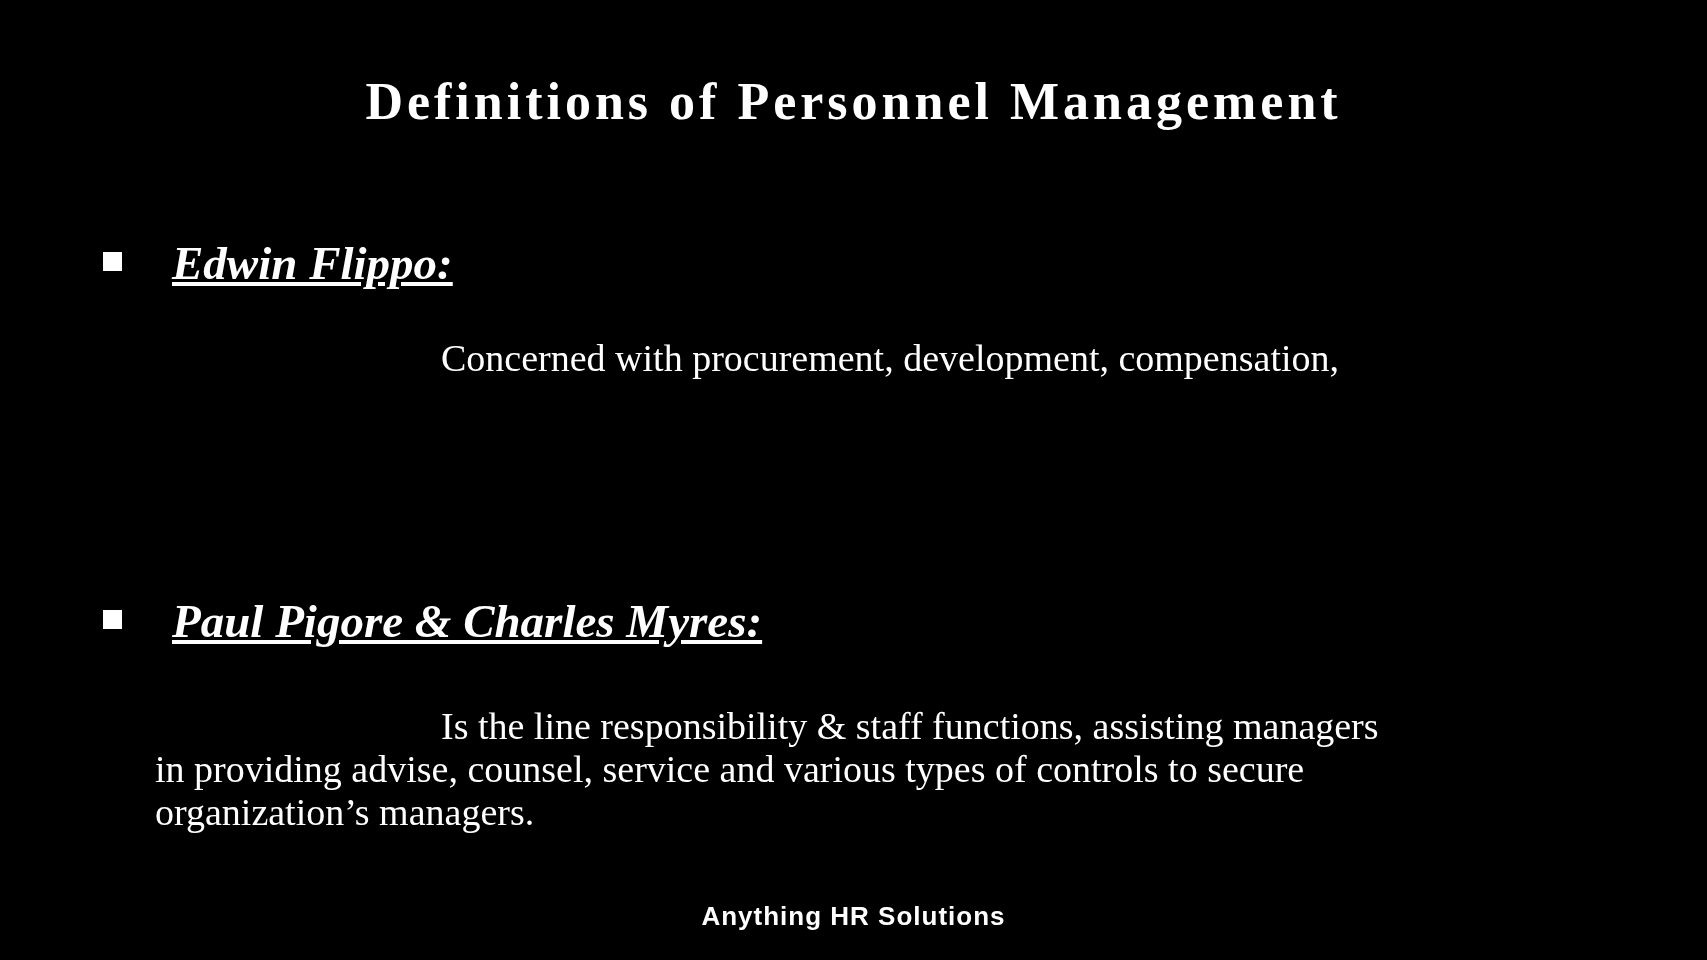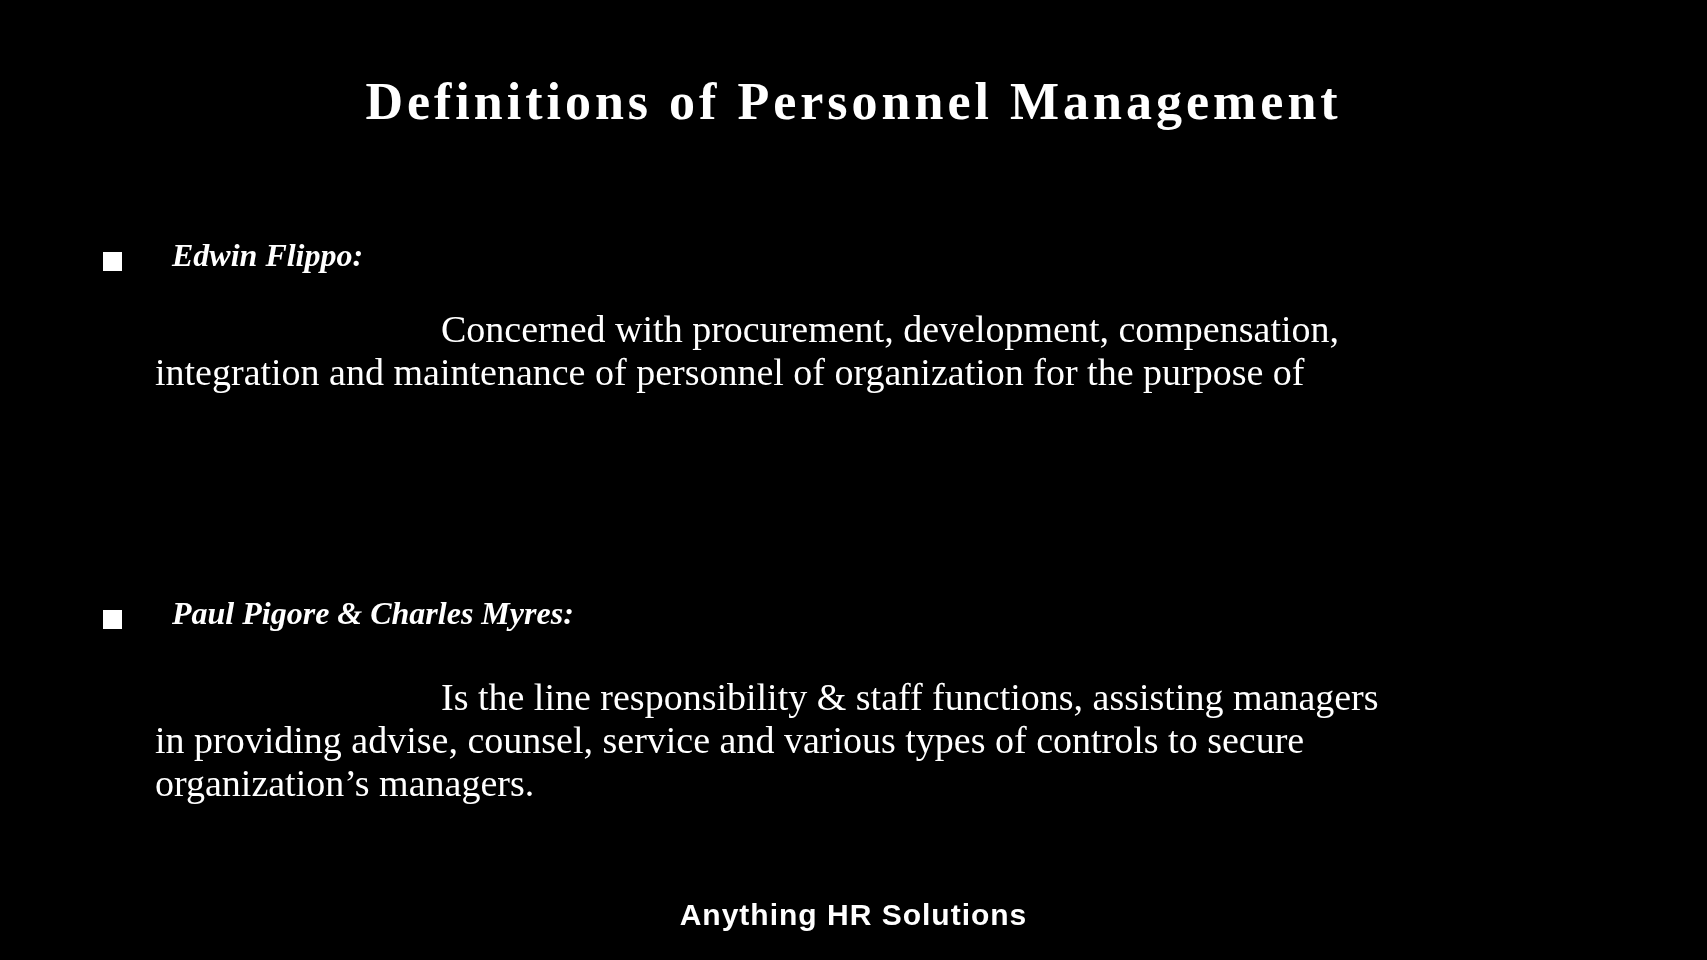--- a/index.html
+++ b/index.html
@@ -37,63 +37,63 @@
   .bullet-row.second { top: 572px; margin-top: 24px; }
   .bullet-square {
     width: 19px;
     height: 19px;
     background: var(--fg, #ffffff);
     margin-top: 14px;
     margin-right: 50px;
     flex: 0 0 auto;
   }
   .bullet-heading {
-    font-size: 32px;
+    font-size: 47px;
     font-weight: bold;
     font-style: italic;
     line-height: 1.1;
     white-space: nowrap;
+    text-decoration: underline;
   }
   .para {
     position: absolute;
     left: 155px;
     width: 1430px;
     font-size: 38px;
     line-height: 43px;
   }
   .para.first  { top: 308px; }
   .para.second { top: 676px; }
-  .para .line.indent { padding-left: 286px; }
+  .para .line.indent { padding-left: 286px; margin-top: 29px; }
   .footer {
     position: absolute;
     left: 0;
     bottom: 28px;
     width: 100%;
     text-align: center;
     font-family: "Liberation Sans", sans-serif;
     font-weight: bold;
-    font-size: 30px;
+    font-size: 26px;
     letter-spacing: 1px;
   }
 </style>
 </head>
 <body>
 
 <div class="slide" style="--bg: #000000; --fg: #ffffff;">
 
   <div class="title">Definitions of Personnel Management</div>
 
   <div class="bullet-row first">
     <span class="bullet-square"></span>
     <span class="bullet-heading">Edwin Flippo:</span>
   </div>
 
   <div class="para first">
     <div class="line indent">Concerned with procurement, development, compensation,</div>
-    <div class="line">integration and maintenance of personnel of organization for the purpose of</div>
   </div>
 
   <div class="bullet-row second">
     <span class="bullet-square"></span>
     <span class="bullet-heading">Paul Pigore &amp; Charles Myres:</span>
   </div>
 
   <div class="para second">
     <div class="line indent">Is the line responsibility &amp; staff functions, assisting managers</div>
     <div class="line">in providing advise, counsel, service and various types of controls to secure</div>

